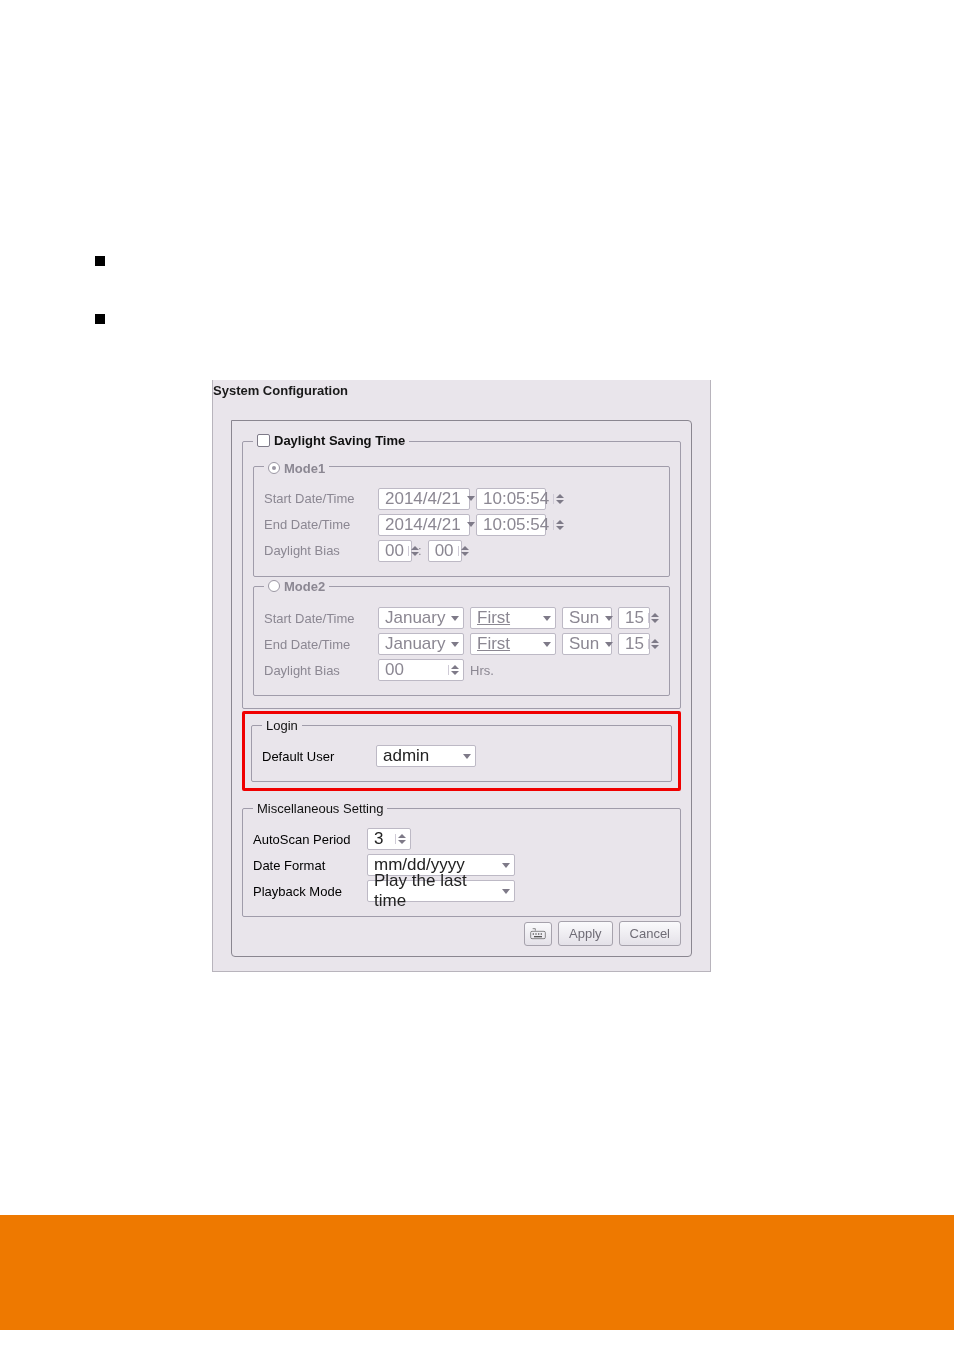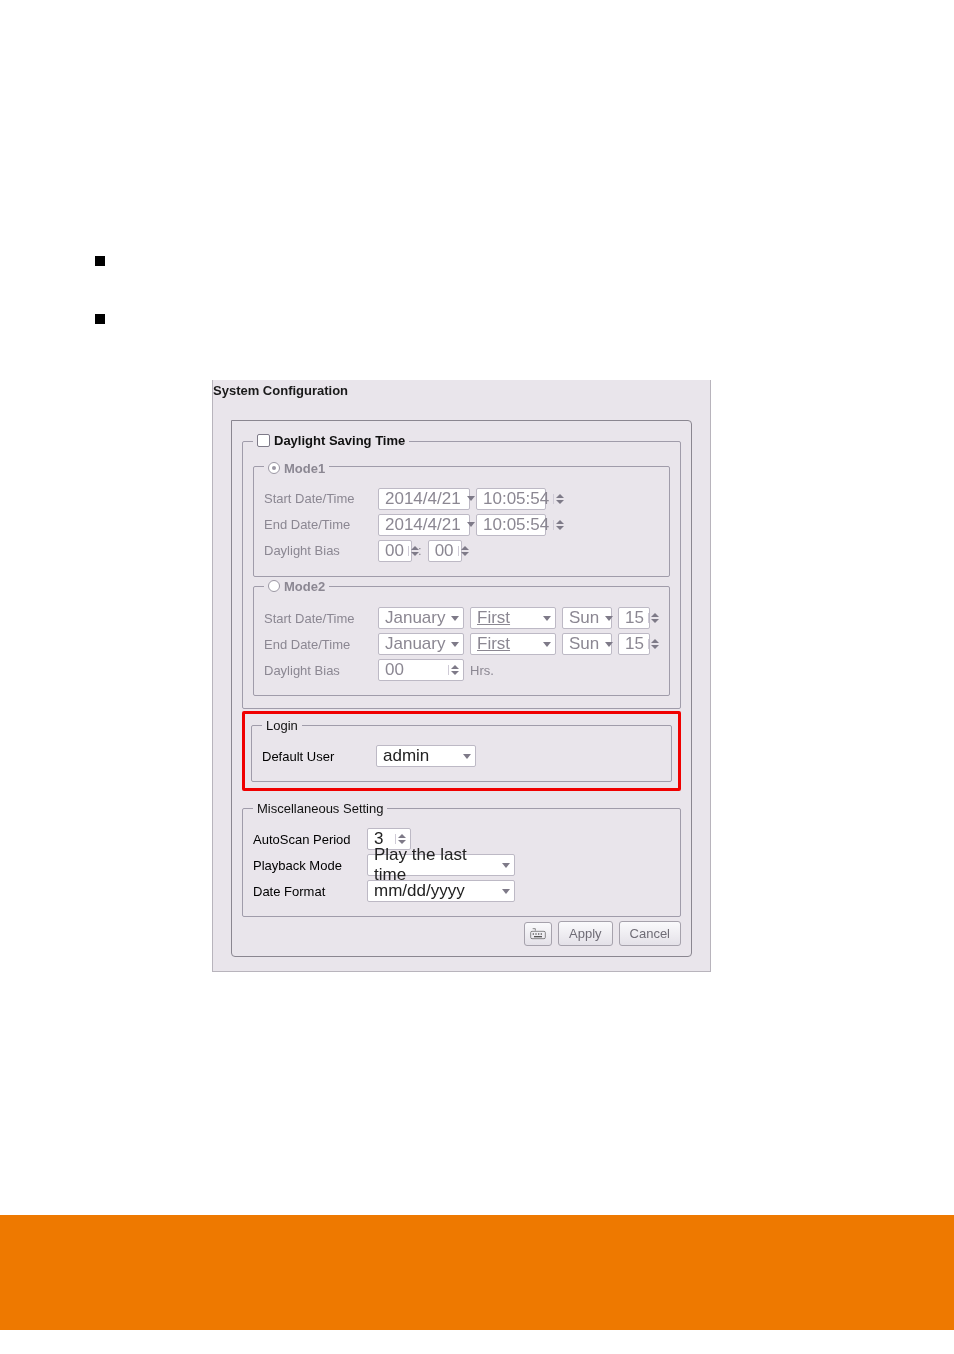--- a/index.html
+++ b/index.html
@@ -380,30 +380,30 @@
           <span class="lbl-short">AutoScan Period</span>
           <span class="ctrl enabled" style="width:44px;">
               <span>3</span>
               <span class="spin">
                 <span class="s up"></span>
                 <span class="s dn"></span>
               </span>
             </span>
         </div>
         <div class="row">
-          <span class="lbl-short">Playback Mode</span>
-          <span class="ctrl enabled w-play">
-              <span>Play the last time</span>
+          <span class="lbl-short">Date Format</span>
+          <span class="ctrl enabled w-datefmt">
+              <span>mm/dd/yyyy</span>
               <span class="caret"></span>
             </span>
         </div>
         <div class="row">
-          <span class="lbl-short">Date Format</span>
-          <span class="ctrl enabled w-datefmt">
-              <span>mm/dd/yyyy</span>
+          <span class="lbl-short">Playback Mode</span>
+          <span class="ctrl enabled w-play">
+              <span>Play the last time</span>
               <span class="caret"></span>
             </span>
         </div>
       </fieldset>
 
       <div class="btn-row">
         <span class="kbd-btn">
           <svg viewBox="0 0 24 16">
             <rect x="1" y="4" width="22" height="11" rx="2" fill="none" stroke="#555"></rect>
             <rect x="4" y="7" width="2" height="2" fill="#555"></rect>

